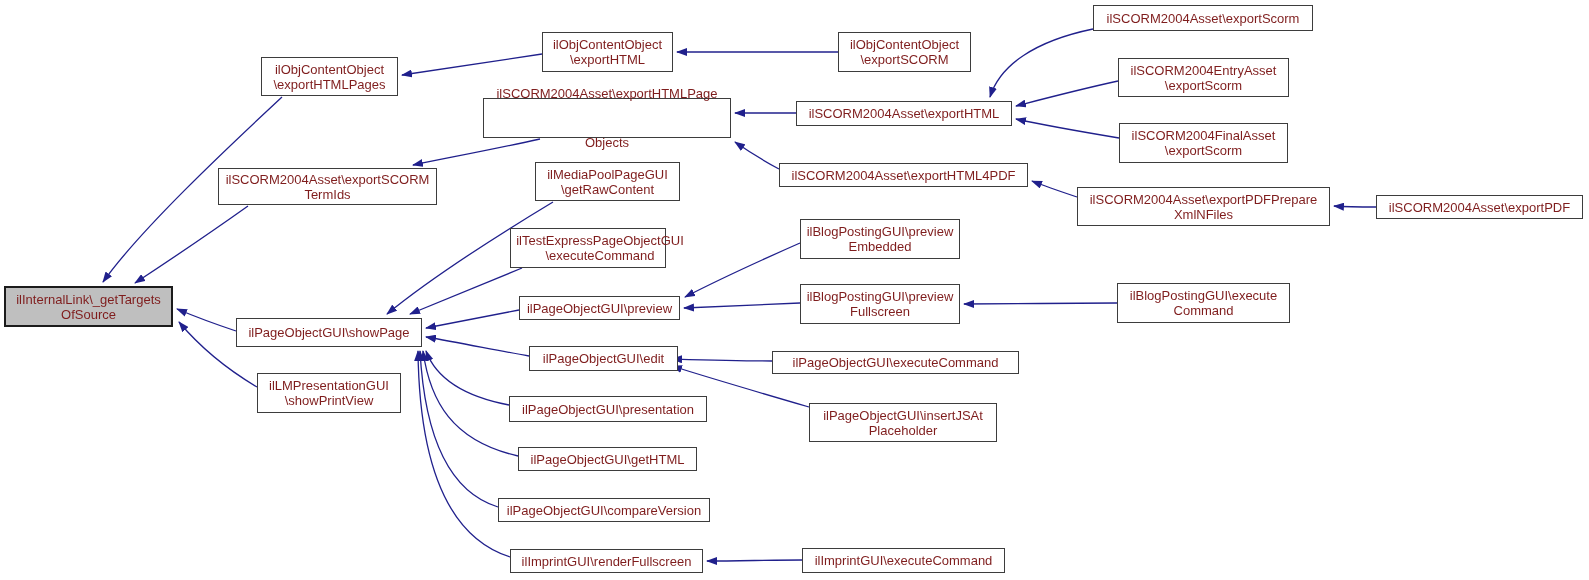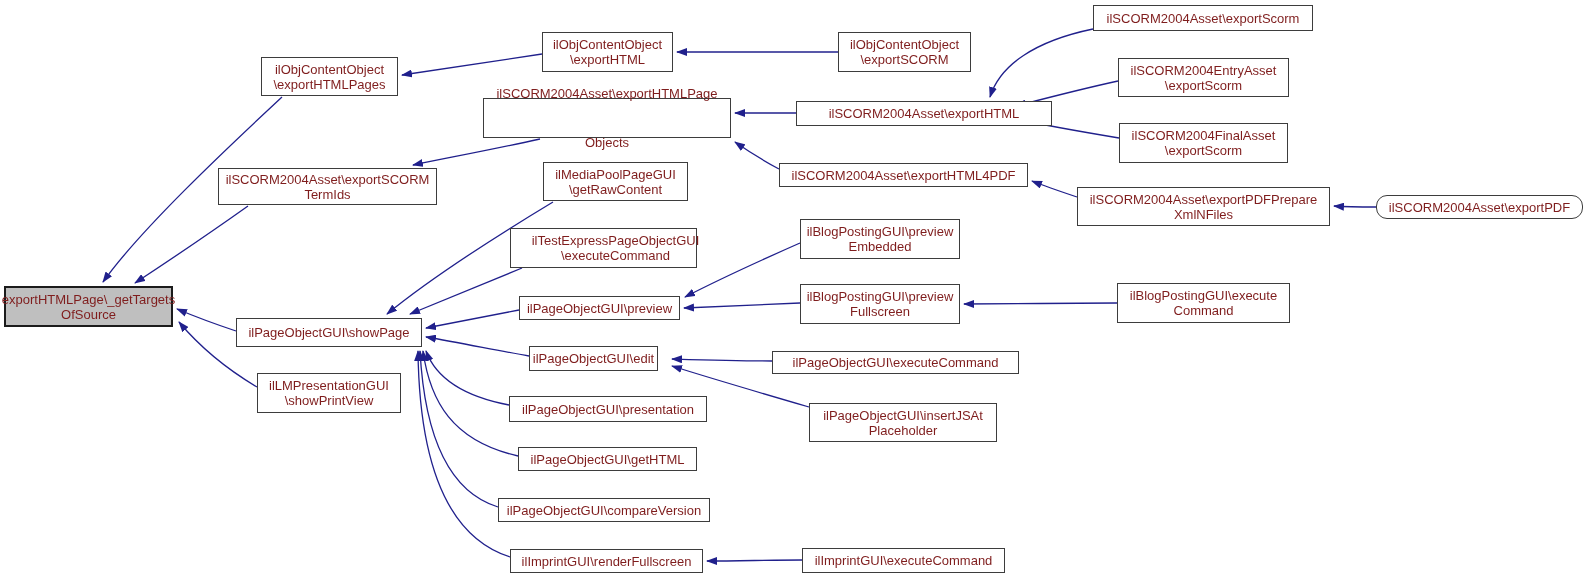--- a/index.html
+++ b/index.html
@@ -58,21 +58,21 @@
       <path d="M 510,557 C 435,533 419,437 418,351" class="edge" marker-end="url(#arrow)"></path>
       <path d="M 800,243 C 757,262 716,281 685,297" class="edge" marker-end="url(#arrow)"></path>
       <path d="M 800,303 C 762,305 723,306 684,308" class="edge" marker-end="url(#arrow)"></path>
       <path d="M 1117,303 C 1066,303 1015,304 964,304" class="edge" marker-end="url(#arrow)"></path>
       <path d="M 772,361 C 739,361 706,360 672,359" class="edge" marker-end="url(#arrow)"></path>
       <path d="M 809,407 C 761,393 713,379 672,366" class="edge" marker-end="url(#arrow)"></path>
       <path d="M 802,560 C 770,560 739,561 707,561" class="edge" marker-end="url(#arrow)"></path>
     </svg>
   <div id="nodes">
       <div class="node highlight" style="left: 4px; top: 286px; width: 169px; height: 41px;">
-        <div class="line">exportHTMLPage\_getTargets</div>
+        <div class="line">ilInternalLink\_getTargets</div>
         <div class="line">OfSource</div>
       </div>
       <div class="node" style="left: 261px; top: 57px; width: 137px; height: 39px;">
         <div class="line">ilObjContentObject</div>
         <div class="line">\exportHTMLPages</div>
       </div>
       <div class="node" style="left: 542px; top: 32px; width: 131px; height: 40px;">
         <div class="line">ilObjContentObject</div>
         <div class="line">\exportHTML</div>
       </div>
@@ -81,68 +81,68 @@
         <div class="line">\exportSCORM</div>
       </div>
       <div class="node" style="left: 483px; top: 98px; width: 248px; height: 40px; gap: 34px;">
         <div class="line">ilSCORM2004Asset\exportHTMLPage</div>
         <div class="line">Objects</div>
       </div>
       <div class="node" style="left: 218px; top: 168px; width: 219px; height: 37px;">
         <div class="line">ilSCORM2004Asset\exportSCORM</div>
         <div class="line">TermIds</div>
       </div>
-      <div class="node" style="left: 535px; top: 162px; width: 145px; height: 39px; margin-left: 8px;">
+      <div class="node" style="left: 535px; top: 162px; width: 145px; height: 39px;">
         <div class="line">ilMediaPoolPageGUI</div>
         <div class="line">\getRawContent</div>
       </div>
-      <div class="node" style="left: 796px; top: 101px; width: 256px; height: 25px;">
+      <div class="node" style="left: 796px; top: 101px; width: 216px; height: 25px;">
         <div class="line">ilSCORM2004Asset\exportHTML</div>
       </div>
       <div class="node" style="left: 779px; top: 163px; width: 249px; height: 24px;">
         <div class="line">ilSCORM2004Asset\exportHTML4PDF</div>
       </div>
       <div class="node" style="left: 1093px; top: 5px; width: 220px; height: 26px;">
         <div class="line">ilSCORM2004Asset\exportScorm</div>
       </div>
       <div class="node" style="left: 1118px; top: 58px; width: 171px; height: 39px;">
         <div class="line">ilSCORM2004EntryAsset</div>
         <div class="line">\exportScorm</div>
       </div>
       <div class="node" style="left: 1119px; top: 123px; width: 169px; height: 40px; text-align: center;">
         <div class="line">ilSCORM2004FinalAsset</div>
         <div class="line">\exportScorm</div>
       </div>
       <div class="node" style="left: 1077px; top: 187px; width: 253px; height: 39px;">
         <div class="line">ilSCORM2004Asset\exportPDFPrepare</div>
         <div class="line">XmlNFiles</div>
       </div>
-      <div class="node" style="left: 1376px; top: 195px; width: 207px; height: 24px; border-radius: 11px;">
+      <div class="node" style="left: 1376px; top: 195px; width: 207px; height: 24px;">
         <div class="line">ilSCORM2004Asset\exportPDF</div>
       </div>
-      <div class="node" style="left: 510px; top: 228px; width: 187px; height: 40px; padding-left: 24px;">
+      <div class="node" style="left: 510px; top: 228px; width: 156px; height: 40px; padding-left: 24px;">
         <div class="line">ilTestExpressPageObjectGUI</div>
         <div class="line">\executeCommand</div>
       </div>
       <div class="node" style="left: 519px; top: 296px; width: 161px; height: 24px;">
         <div class="line">ilPageObjectGUI\preview</div>
       </div>
       <div class="node" style="left: 800px; top: 219px; width: 160px; height: 40px;">
         <div class="line">ilBlogPostingGUI\preview</div>
         <div class="line">Embedded</div>
       </div>
       <div class="node" style="left: 800px; top: 284px; width: 160px; height: 40px;">
         <div class="line">ilBlogPostingGUI\preview</div>
         <div class="line">Fullscreen</div>
       </div>
       <div class="node" style="left: 1117px; top: 283px; width: 173px; height: 40px;">
         <div class="line">ilBlogPostingGUI\execute</div>
         <div class="line">Command</div>
       </div>
-      <div class="node" style="left: 529px; top: 346px; width: 129px; height: 25px;">
+      <div class="node" style="left: 529px; top: 346px; width: 149px; height: 25px;">
         <div class="line">ilPageObjectGUI\edit</div>
       </div>
       <div class="node" style="left: 772px; top: 351px; width: 247px; height: 23px;">
         <div class="line">ilPageObjectGUI\executeCommand</div>
       </div>
       <div class="node" style="left: 809px; top: 403px; width: 188px; height: 39px;">
         <div class="line">ilPageObjectGUI\insertJSAt</div>
         <div class="line">Placeholder</div>
       </div>
       <div class="node" style="left: 236px; top: 318px; width: 186px; height: 29px;">

